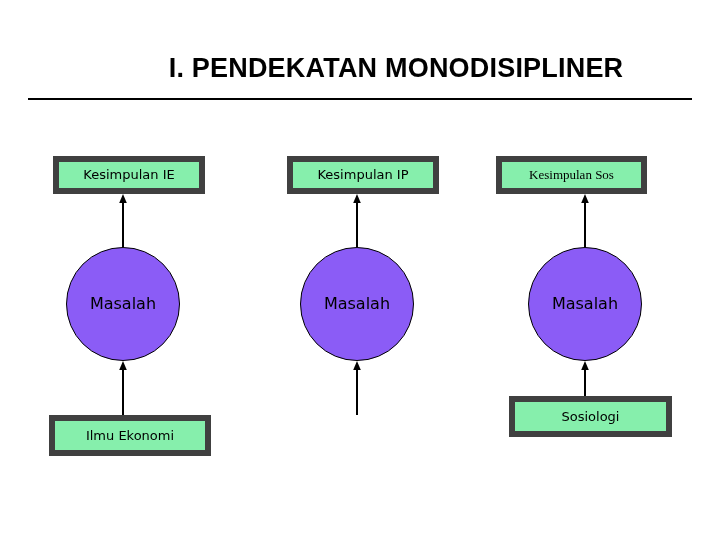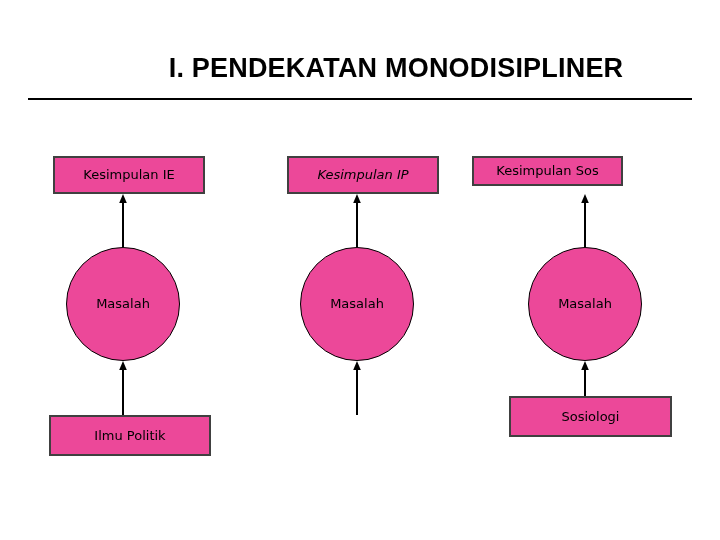--- a/index.html
+++ b/index.html
@@ -54,66 +54,66 @@
     position: absolute;
     left: 0;
     top: 0;
     width: 720px;
     height: 540px;
   }
 
   .node-box {
     position: absolute;
     box-sizing: border-box;
-    border: 2px solid #404040;
-    background: #ec4899;
+    border: 6px solid #404040;
+    background: #86efac;
     display: flex;
     align-items: center;
     justify-content: center;
     font-size: 13px;
     line-height: 16px;
     white-space: nowrap;
   }
 
   .node-circle {
     position: absolute;
     box-sizing: border-box;
     border: 1px solid #000000;
     border-radius: 50%;
-    background: #ec4899;
+    background: #8b5cf6;
     display: flex;
     align-items: center;
     justify-content: center;
-    font-size: 13px;
+    font-size: 16px;
     line-height: 16px;
     white-space: nowrap;
   }
 
   .arrow {
     position: absolute;
     width: 12px;
   }
   .arrow svg { display: block; }
 
   
   .c1-top    { left: 53px;  top: 156px; width: 152px; height: 38px; }
   .c1-circle { left: 66px;  top: 247px; width: 114px; height: 114px; }
   .c1-bottom { left: 49px;  top: 415px; width: 162px; height: 41px; }
   .c1-arrow-upper { left: 117px; top: 194px; height: 53px; }
   .c1-arrow-lower { left: 117px; top: 361px; height: 54px; }
 
   
-  .c2-top    { left: 287px; top: 156px; width: 152px; height: 38px; font-style: italic; }
+  .c2-top    { left: 287px; top: 156px; width: 152px; height: 38px; }
   .c2-circle { left: 300px; top: 247px; width: 114px; height: 114px; }
   .c2-bottom { left: 282px; top: 415px; width: 162px; height: 41px; }
   .c2-arrow-upper { left: 351px; top: 194px; height: 53px; }
   .c2-arrow-lower { left: 351px; top: 361px; height: 54px; }
 
   
-  .c3-top    { left: 472px; top: 156px; width: 151px; height: 30px; }
+  .c3-top    { left: 496px; top: 156px; width: 151px; height: 38px; font-family: Liberation Serif, serif; }
   .c3-circle { left: 528px; top: 247px; width: 114px; height: 114px; }
   .c3-bottom { left: 509px; top: 396px; width: 163px; height: 41px; }
   .c3-arrow-upper { left: 579px; top: 194px; height: 53px; }
   .c3-arrow-lower { left: 579px; top: 361px; height: 54px; }
 </style>
 </head>
 <body>
 
 <div id="slide">
 
@@ -134,21 +134,21 @@
 
     <div class="node-circle c1-circle">Masalah</div>
 
     <div class="arrow c1-arrow-lower">
       <svg width="12" height="54" viewBox="0 0 12 54" xmlns="http://www.w3.org/2000/svg">
         <line x1="6" y1="54" x2="6" y2="8" stroke="#000" stroke-width="2"></line>
         <polygon points="6,0 2.2,9 9.8,9" fill="#000"></polygon>
       </svg>
     </div>
 
-    <div class="node-box c1-bottom">Ilmu Politik</div>
+    <div class="node-box c1-bottom">Ilmu Ekonomi</div>
 
     <div class="node-box c2-top">Kesimpulan IP</div>
 
     <div class="arrow c2-arrow-upper">
       <svg width="12" height="53" viewBox="0 0 12 53" xmlns="http://www.w3.org/2000/svg">
         <line x1="6" y1="53" x2="6" y2="8" stroke="#000" stroke-width="2"></line>
         <polygon points="6,0 2.2,9 9.8,9" fill="#000"></polygon>
       </svg>
     </div>
 

